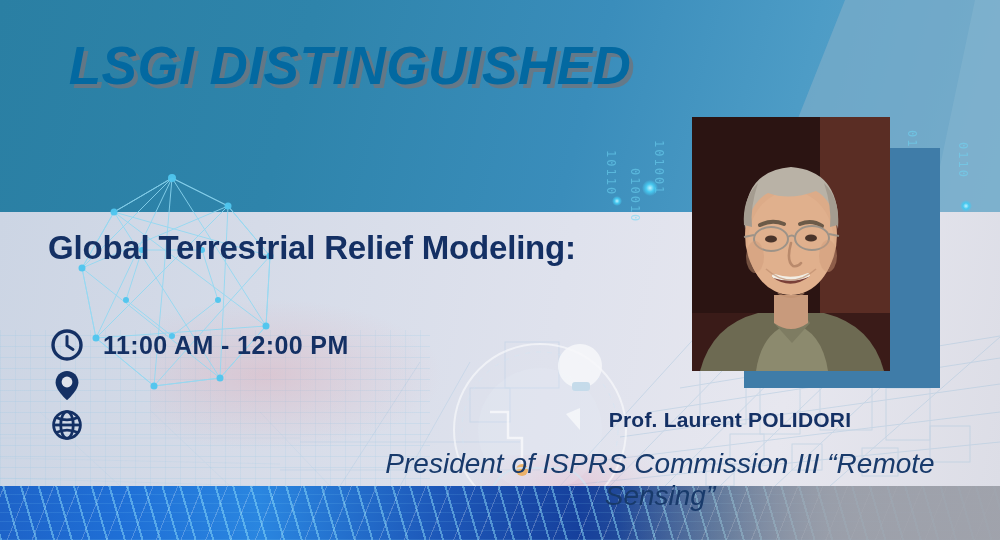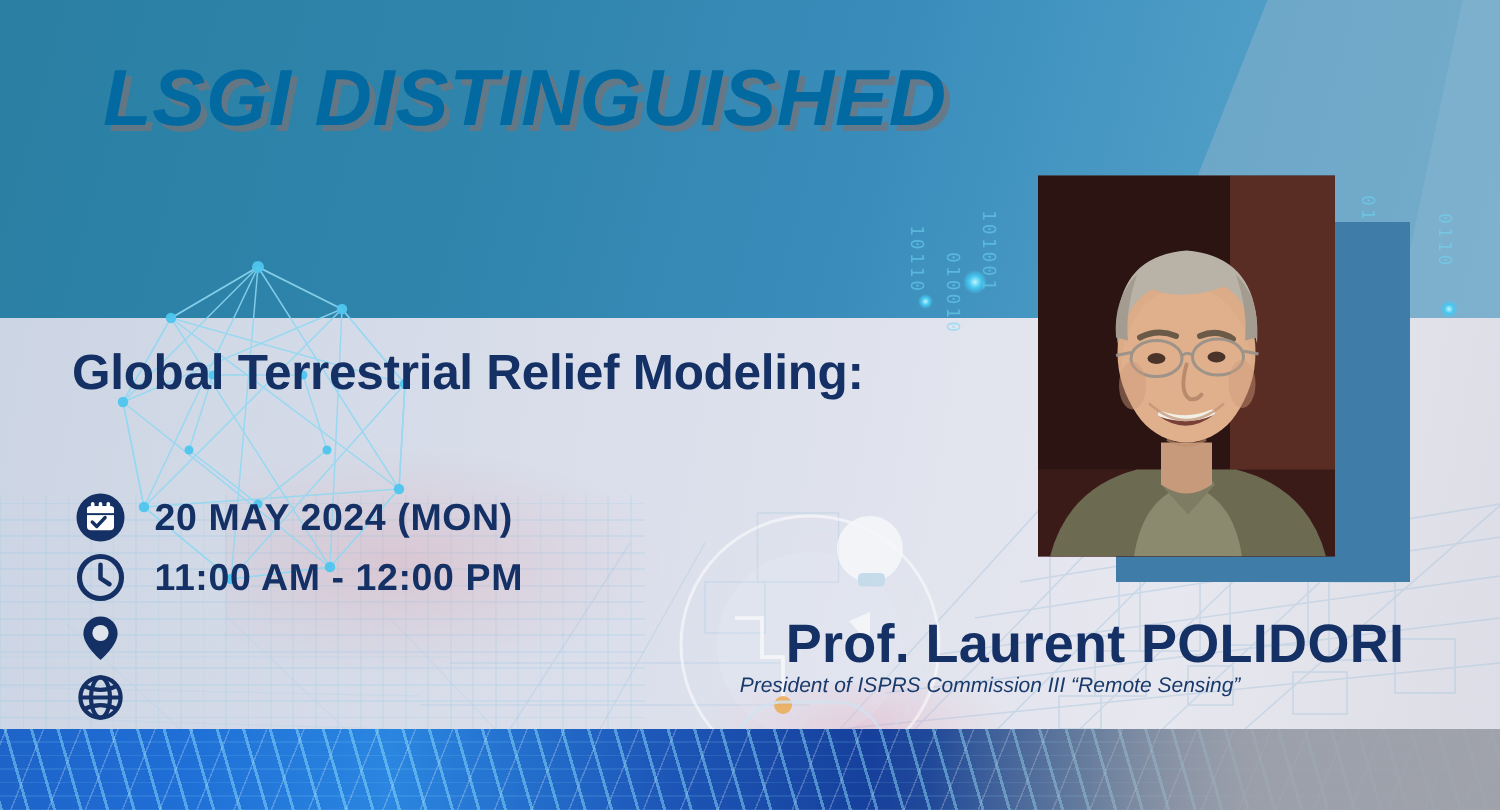--- a/index.html
+++ b/index.html
@@ -156,29 +156,29 @@
     font-size: 25px;
     font-weight: bold;
     color: #143064;
     letter-spacing: .4px;
     white-space: nowrap;
   }
 
   #speaker {
     left: 480px; top: 408px; width: 500px;
     text-align: center;
-    font-size: 36px;
+    font-size: 21px;
     font-weight: bold;
     color: #143064;
     letter-spacing: .2px;
   }
   #affiliation {
     left: 330px; top: 448px; width: 660px;
     text-align: center;
-    font-size: 14px;
+    font-size: 28px;
     font-style: italic;
     color: #183a6b;
     letter-spacing: 0px;
   }
 </style>
 </head>
 <body>
 
 <div id="poster">
 
@@ -323,35 +323,20 @@
   <div class="layer" id="title">
     <div>LSGI DISTINGUISHED</div>
   </div>
 
   <div class="layer" id="subtitle">
     <div>Global Terrestrial Relief Modeling:</div>
   </div>
 
   <div class="layer" id="details">
 
-    <div class="detail-row">
-      <span class="detail-icon">
-        <svg width="34" height="34" viewBox="0 0 34 34">
-          <circle cx="17" cy="17" r="16" fill="#143064"></circle>
-          <rect x="8" y="9.5" width="18" height="16" rx="2.5" fill="#ffffff"></rect>
-          <rect x="8" y="9.5" width="18" height="4.6" rx="2.2" fill="#ffffff"></rect>
-          <rect x="8" y="14.1" width="18" height="1.3" fill="#143064"></rect>
-          <rect x="10.6" y="6.6" width="2.4" height="5" rx="1.2" fill="#ffffff"></rect>
-          <rect x="15.8" y="6.6" width="2.4" height="5" rx="1.2" fill="#ffffff"></rect>
-          <rect x="21" y="6.6" width="2.4" height="5" rx="1.2" fill="#ffffff"></rect>
-          <path d="M11.5 20 l3 3 l5.6 -6" stroke="#143064" stroke-width="2.2" fill="none" stroke-linecap="round" stroke-linejoin="round"></path>
-        </svg>
-      </span>
-      <span class="detail-text">20 MAY 2024 (MON)</span>
-    </div>
 
     <div class="detail-row">
       <span class="detail-icon">
         <svg width="34" height="34" viewBox="0 0 34 34">
           <circle cx="17" cy="17" r="14" fill="none" stroke="#143064" stroke-width="3.4"></circle>
           <path d="M17 8.5 L17 17.6 L23 21.5" stroke="#143064" stroke-width="3" fill="none" stroke-linecap="round" stroke-linejoin="round"></path>
         </svg>
       </span>
       <span class="detail-text">11:00 AM - 12:00 PM</span>
     </div>

